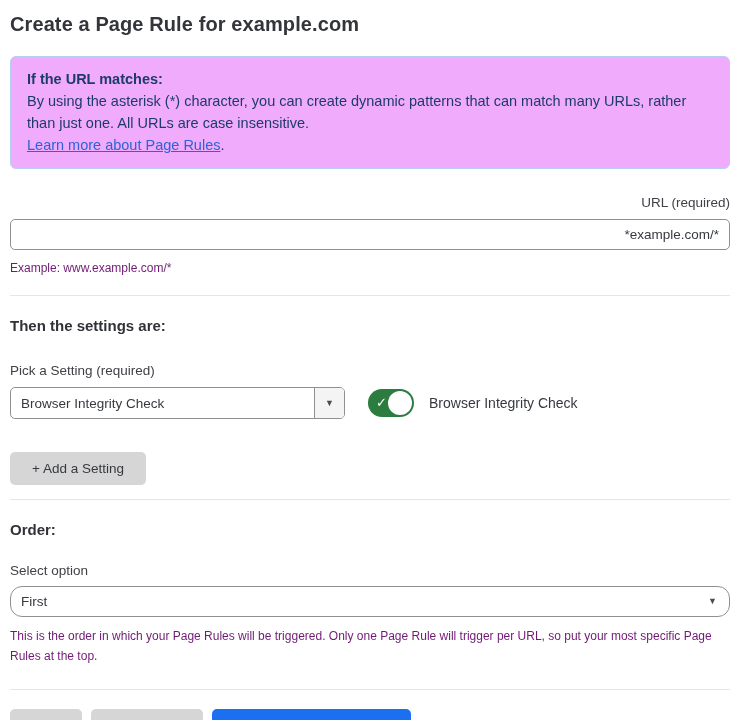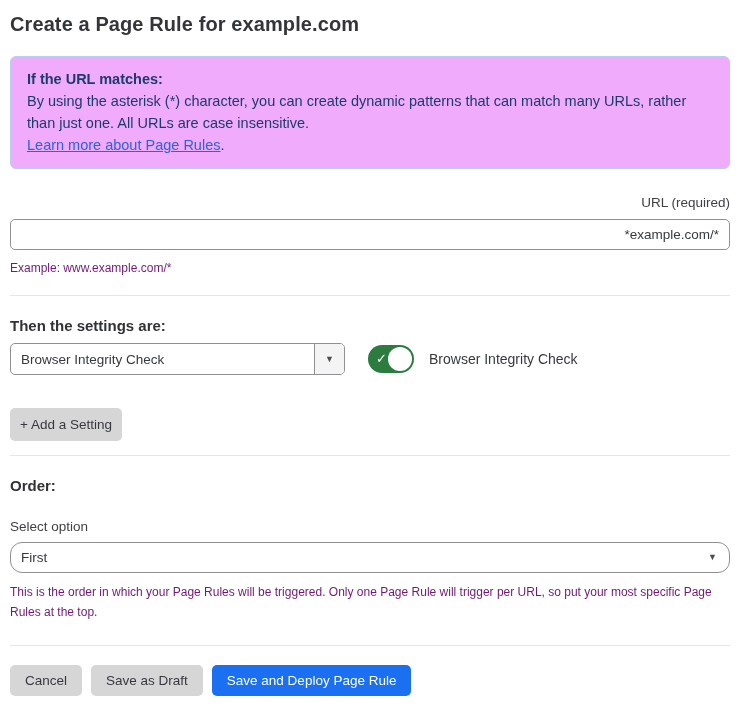--- a/index.html
+++ b/index.html
@@ -106,21 +106,21 @@
 
   
   .btn {
     display: inline-block;
     border: none; border-radius: 5px;
     font-family: inherit; font-size: 13.5px;
     cursor: pointer;
     color: #36393f;
     background: #d6d6d6;
   }
-  .add-setting-btn { margin-top: 33px; padding: 9px 10px; }
+  .add-setting-btn { margin-top: 33px; padding: 9px 22px; }
   .btn-primary { background: #1a70f0; color: #ffffff; }
 
   
   .order-select-label { margin-top: 25px; }
   .order-select {
     margin-top: 8px;
     width: 100%; height: 31px;
     border: 1px solid #8f9094; border-radius: 12px;
     background: #fff;
     display: flex; align-items: center; justify-content: space-between;
@@ -147,20 +147,21 @@
   </div>
 
   <div class="field-label url-label">URL (required)</div>
   <input class="text-input" type="text" value="*example.com/*" style="">
   <div class="helper-text url-helper">Example: www.example.com/*</div>
 
   <hr class="divider divider-1">
 
   <h2 class="section-heading settings-heading">Then the settings are:</h2>
 
+  <div class="field-label picker-label">Pick a Setting (required)</div>
 
   <div class="setting-row">
     <div class="custom-select">
       <div class="select-value">Browser Integrity Check</div>
       <div class="select-arrow-box">
         <span class="arrow-glyph">▼</span>
       </div>
     </div>
     <div class="toggle">
       <span class="toggle-check">✓</span>

